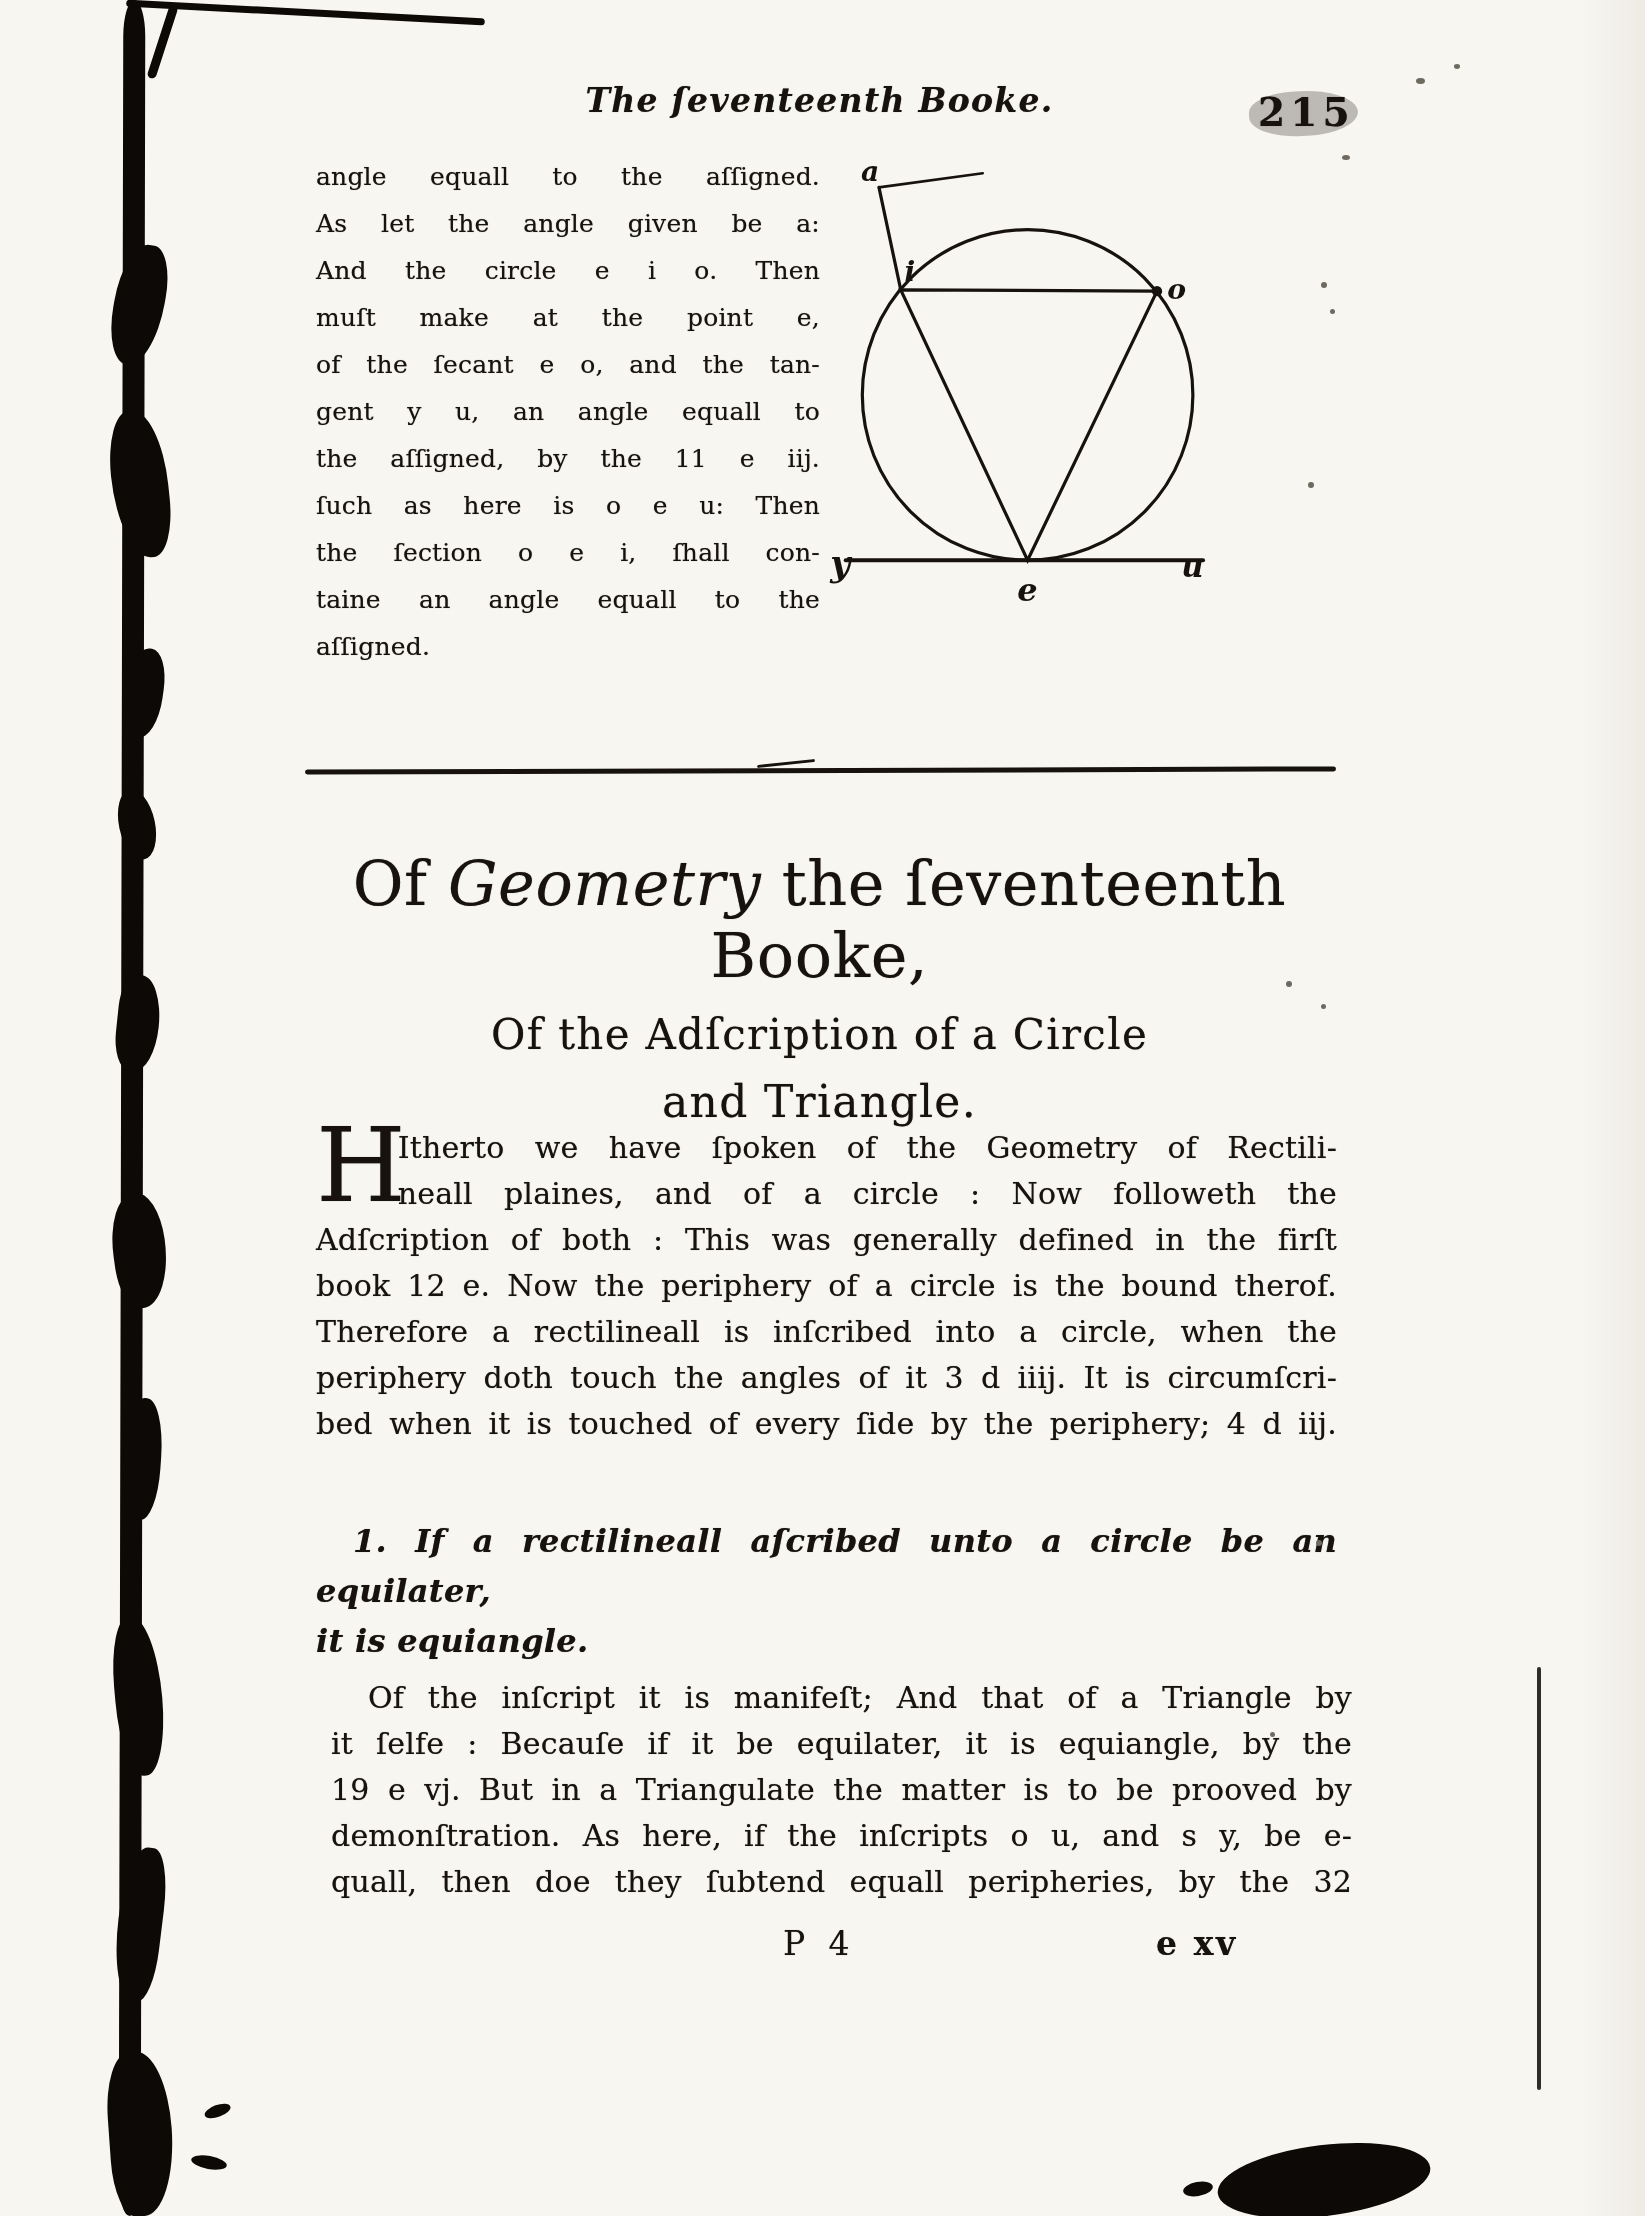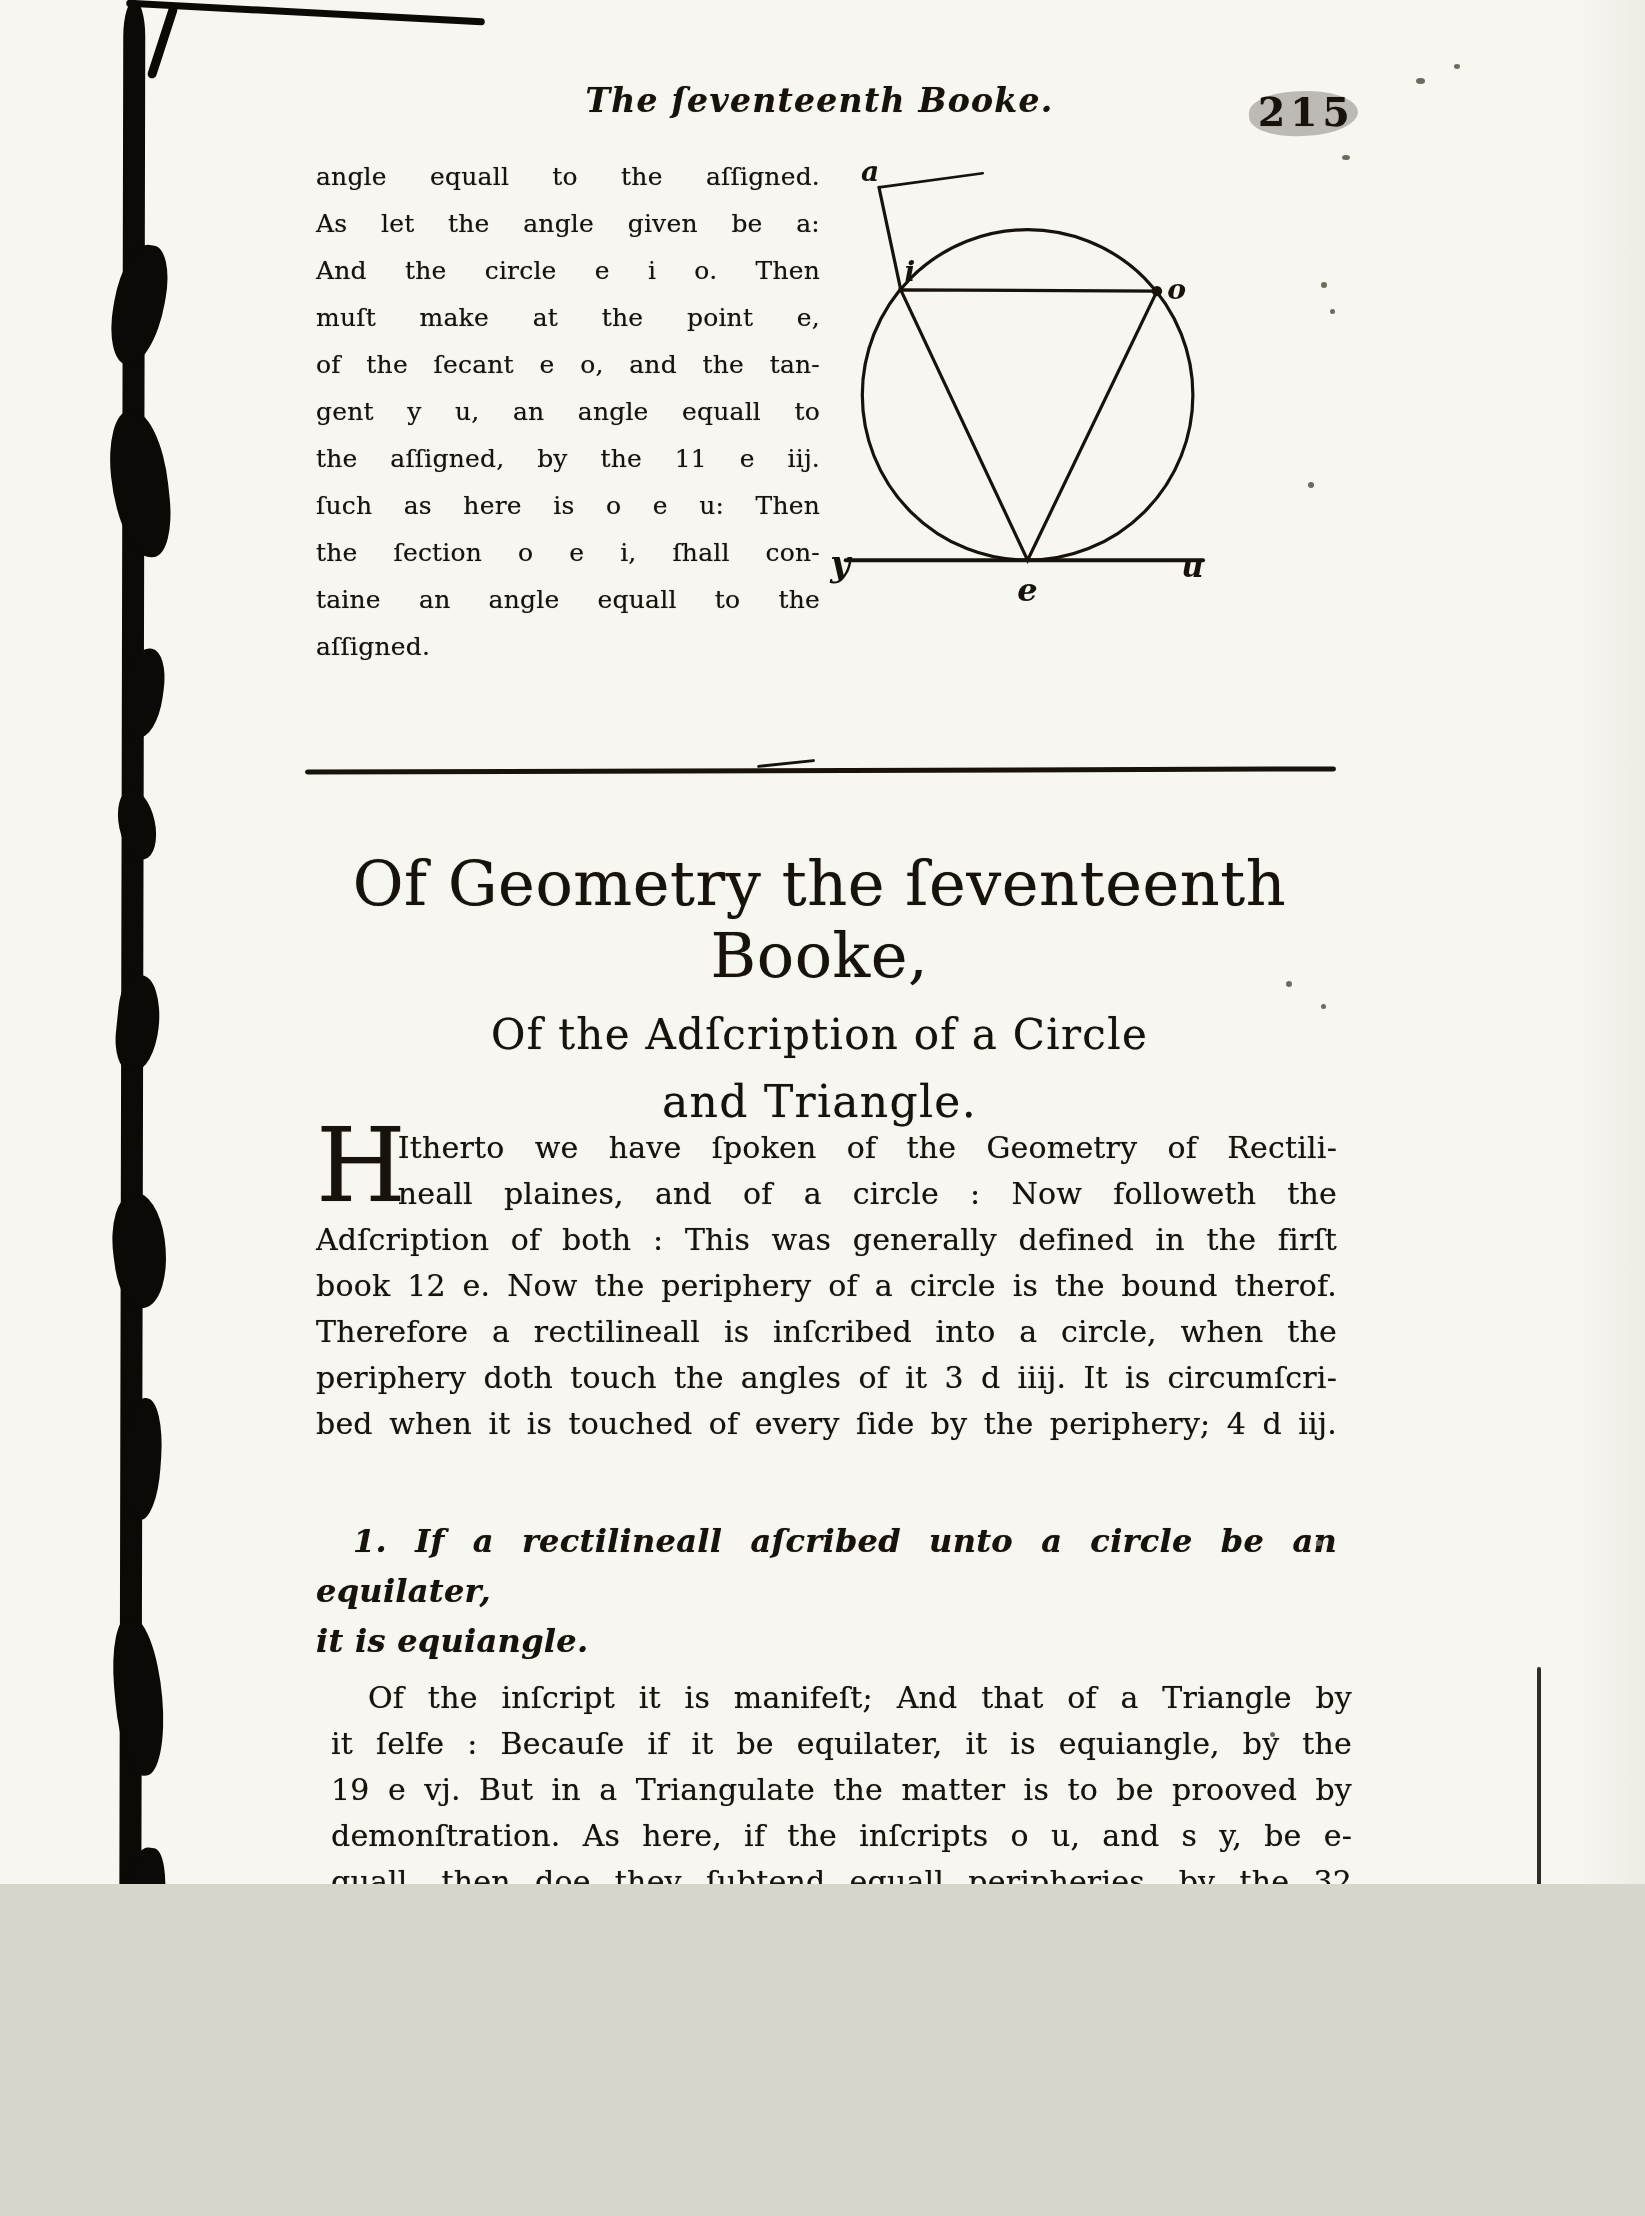--- a/index.html
+++ b/index.html
@@ -2,21 +2,21 @@
 <html style="font-size:10.3px"><head>
 <meta charset="utf-8">
 <style>
   * { box-sizing: border-box; }
   html, body { margin: 0; padding: 0; }
   body { width: 1646px; height: 2216px; background: #d8d5cd; }
 
   .page {
     position: relative;
     width: 1646px;
-    height: 1884px;
+    height: 2216px;
     background: linear-gradient(90deg, #f7f6f1 0%, #f7f6f1 96%, #edebe3 100%);
     overflow: hidden;
     font-family: "DejaVu Serif", "Liberation Serif", serif;
     color: #17120c;
   }
   .ink { text-shadow: 0 0 0.8px rgba(23,18,12,.55); }
 
   
   .header-title {
     position: absolute; left: 303px; top: 81px; width: 1033px;
@@ -55,21 +55,21 @@
     background: #17120c; border-radius: 2.6px; transform: rotate(-0.18deg);
   }
   .rule-nick {
     position: absolute; left: 757px; top: 762px; width: 58px; height: 3.2px;
     background: #17120c; border-radius: 1.9px; transform: rotate(-6deg);
   }
 
   
   .titleblock { position: absolute; left: 303px; top: 848px; width: 1033px; text-align: center; }
   .title1 { font-size: 62px; line-height: 72px; letter-spacing: 0.6px; }
-  .title1 .it { }
+  .title1 .it { font-style: italic; }
   .title2 { font-size: 42px; margin-top: 18px; letter-spacing: 1.3px; }
   .title3 { font-size: 44px; margin-top: 16.7px; letter-spacing: 1.3px; }
 
   
   .para1 {
     position: absolute; left: 316px; top: 1125px; width: 1021px;
     font-size: 30px; line-height: 46px; letter-spacing: 0.2px;
   }
   .dropcap {
     float: left; width: 74px; height: 89px; margin-right: 7.7px;

